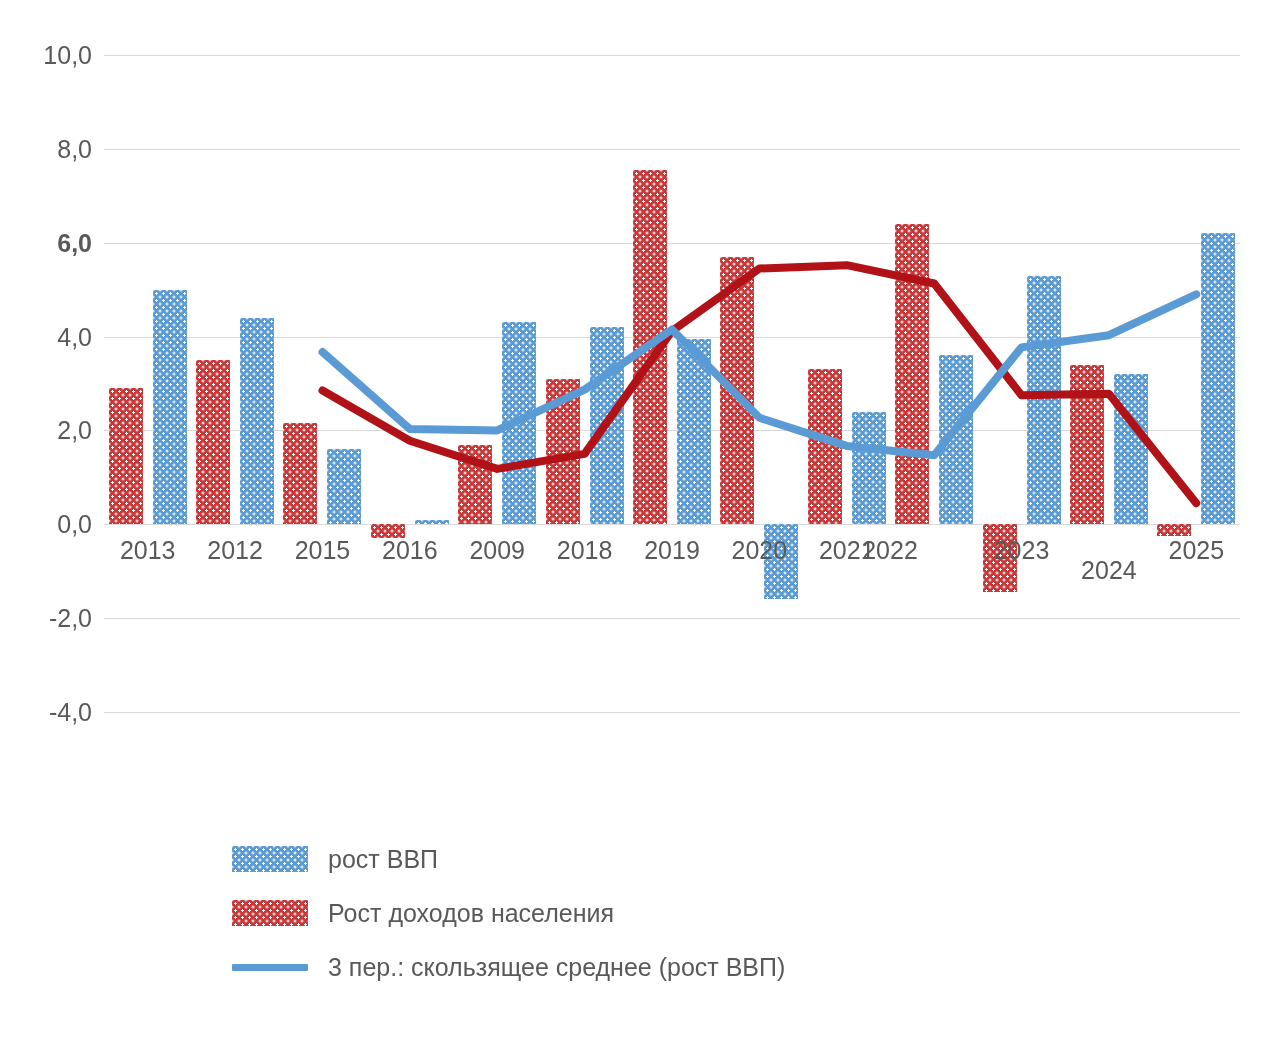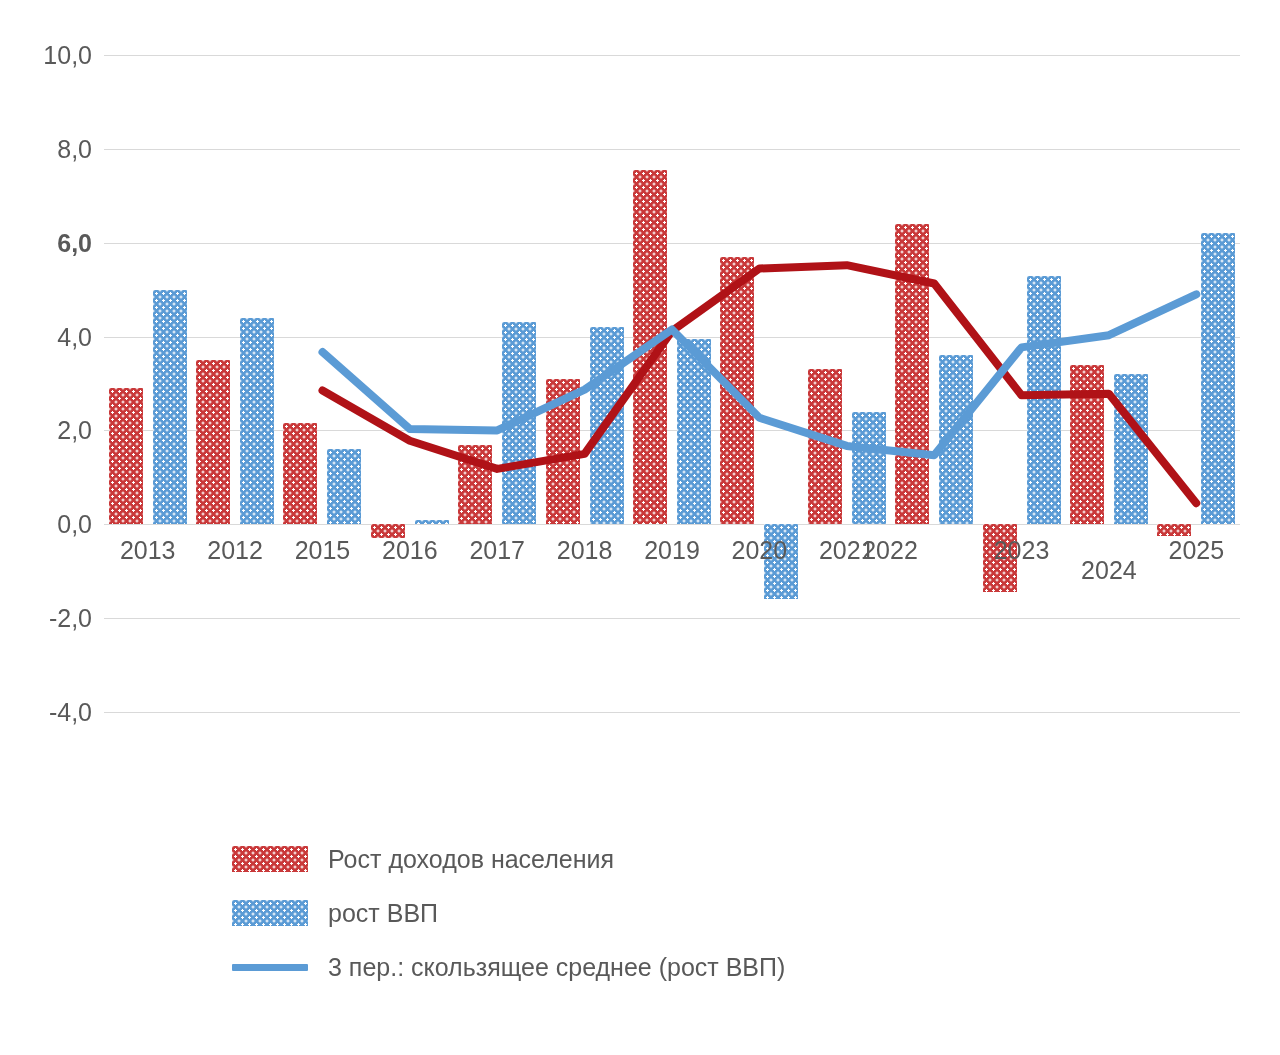--- a/index.html
+++ b/index.html
@@ -204,40 +204,40 @@
       </div>
     <svg class="lines-svg" id="lines" width="1136" height="657">
         <polyline points="218.5,335.5 305.8,385.8 393.2,413.9 480.6,398.9 568.0,275.9 655.4,213.5 742.8,210.2 830.2,228.5 917.5,340.2 1004.9,338.8 1092.3,448.2" fill="none" stroke="#b01217" stroke-width="8" stroke-linejoin="round" stroke-linecap="round"></polyline>
         <polyline points="218.5,297.1 305.8,374.0 393.2,375.4 480.6,334.6 568.0,274.5 655.4,362.8 742.8,390.9 830.2,400.3 917.5,292.4 1004.9,280.2 1092.3,239.3" fill="none" stroke="#5b9bd5" stroke-width="8" stroke-linejoin="round" stroke-linecap="round"></polyline>
       </svg>
     <div id="xlabels">
         <div class="x-label" style="left: 43.6923px; top: 481.286px;">2013</div>
         <div class="x-label" style="left: 131.077px; top: 481.286px;">2012</div>
         <div class="x-label" style="left: 218.462px; top: 481.286px;">2015</div>
         <div class="x-label" style="left: 305.846px; top: 481.286px;">2016</div>
-        <div class="x-label" style="left: 393.231px; top: 481.286px;">2017</div>
+        <div class="x-label" style="left: 393.231px; top: 481.286px;">2009</div>
         <div class="x-label" style="left: 480.615px; top: 481.286px;">2018</div>
         <div class="x-label" style="left: 568px; top: 481.286px;">2019</div>
         <div class="x-label" style="left: 655.385px; top: 481.286px;">2020</div>
         <div class="x-label" style="left: 742.769px; top: 481.286px;">2021</div>
         <div class="x-label" style="left: 786px; top: 481.286px;">2022</div>
         <div class="x-label" style="left: 917.538px; top: 481.286px;">2023</div>
         <div class="x-label" style="left: 1004.92px; top: 481.286px; margin-top: 20px;">2024</div>
         <div class="x-label" style="left: 1092.31px; top: 481.286px;">2025</div>
       </div>
   </div>
 
   <div class="legend">
     <div class="legend-row">
+      <span class="legend-swatch gdp"></span>
+      <span class="legend-label">рост ВВП</span>
+    </div>
+    <div class="legend-row">
       <span class="legend-swatch income"></span>
       <span class="legend-label">Рост доходов населения</span>
-    </div>
-    <div class="legend-row">
-      <span class="legend-swatch gdp"></span>
-      <span class="legend-label">рост ВВП</span>
     </div>
     <div class="legend-row">
       <span class="legend-line gdp-ma"></span>
       <span class="legend-label">3 пер.: скользящее среднее (рост ВВП)</span>
     </div>
   </div>
 
 </div>
 
 </body></html>

